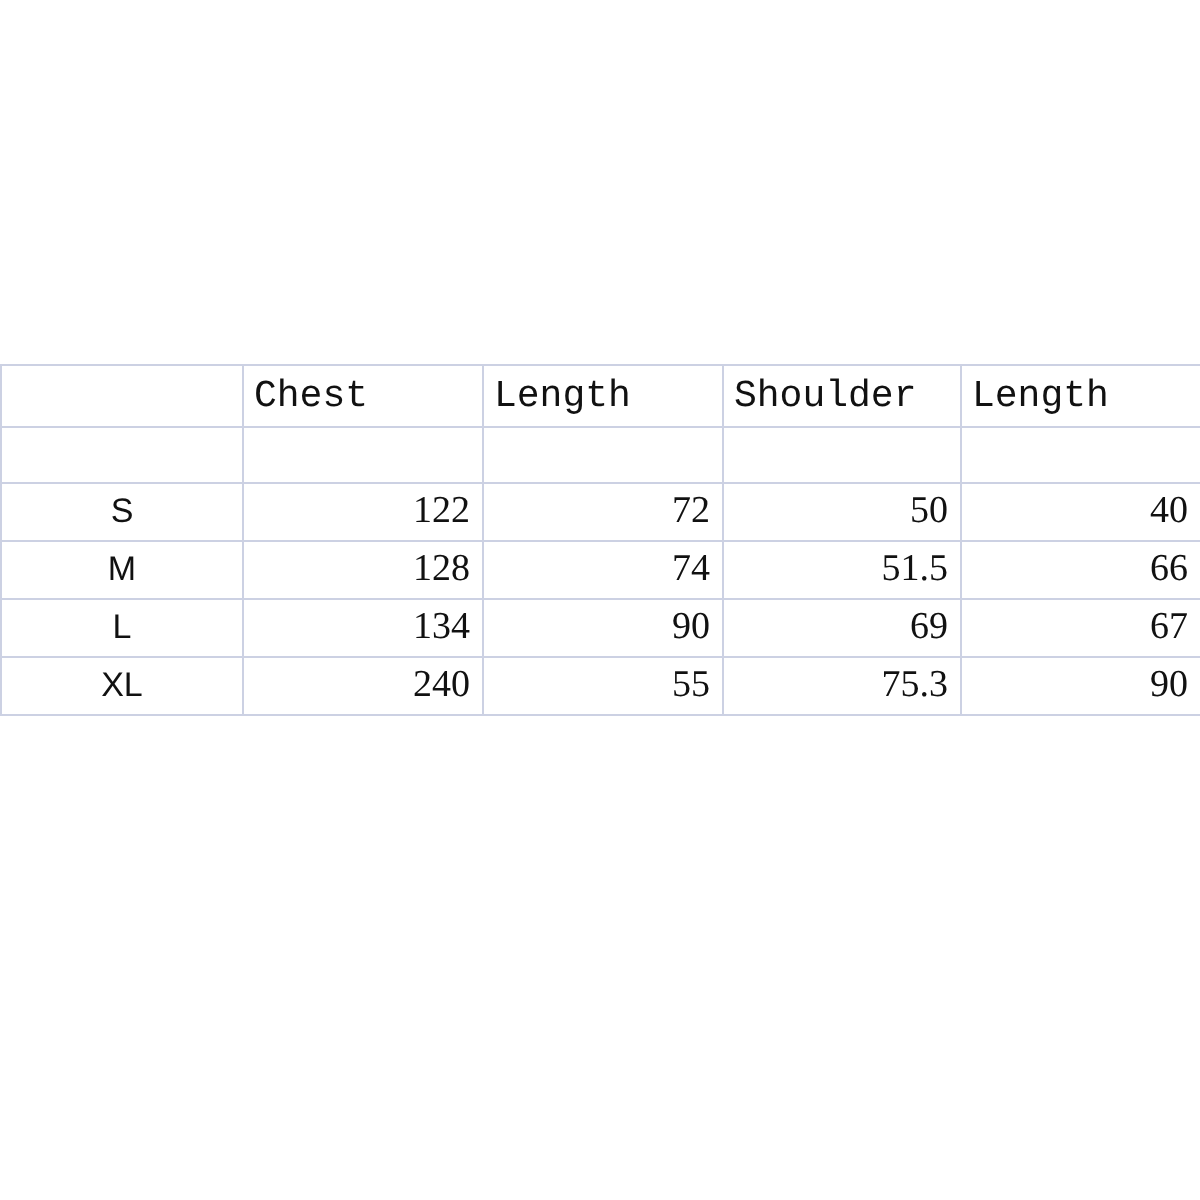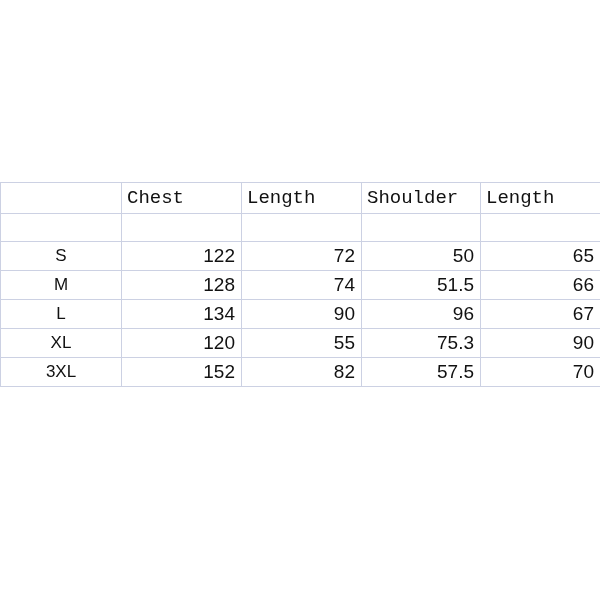--- a/index.html
+++ b/index.html
@@ -73,21 +73,21 @@
     font-size: 19px;
   }
   tr.data-row td.size-cell {
     text-align: center;
     font-family: "Liberation Sans", "DejaVu Sans", sans-serif;
     font-size: 17px;
   }
   tr.data-row td.num-cell {
     text-align: right;
     padding-right: 6px;
-    font-family: Liberation Sans, sans-serif;
+    font-family: Liberation Serif, serif;
   }
 </style>
 </head>
 <body>
 
 <div id="size-chart-wrap">
   <table class="size-chart">
     <colgroup>
       <col class="c-size">
       <col class="c-chest">
@@ -111,50 +111,43 @@
         <td></td>
         <td></td>
         <td></td>
       </tr>
 
       <tr class="data-row">
         <td class="size-cell">S</td>
         <td class="num-cell">122</td>
         <td class="num-cell">72</td>
         <td class="num-cell">50</td>
-        <td class="num-cell">65</td>
+        <td class="num-cell">40</td>
       </tr>
 
       <tr class="data-row">
         <td class="size-cell">M</td>
         <td class="num-cell">128</td>
         <td class="num-cell">74</td>
         <td class="num-cell">51.5</td>
         <td class="num-cell">66</td>
       </tr>
 
       <tr class="data-row">
         <td class="size-cell">L</td>
         <td class="num-cell">134</td>
         <td class="num-cell">90</td>
-        <td class="num-cell">96</td>
+        <td class="num-cell">69</td>
         <td class="num-cell">67</td>
       </tr>
 
       <tr class="data-row">
         <td class="size-cell">XL</td>
-        <td class="num-cell">120</td>
+        <td class="num-cell">240</td>
         <td class="num-cell">55</td>
         <td class="num-cell">75.3</td>
         <td class="num-cell">90</td>
       </tr>
 
 
-      <tr class="data-row">
-        <td class="size-cell">3XL</td>
-        <td class="num-cell">152</td>
-        <td class="num-cell">82</td>
-        <td class="num-cell">57.5</td>
-        <td class="num-cell">70</td>
-      </tr>
     </tbody>
   </table>
 </div>
 
 </body></html>

